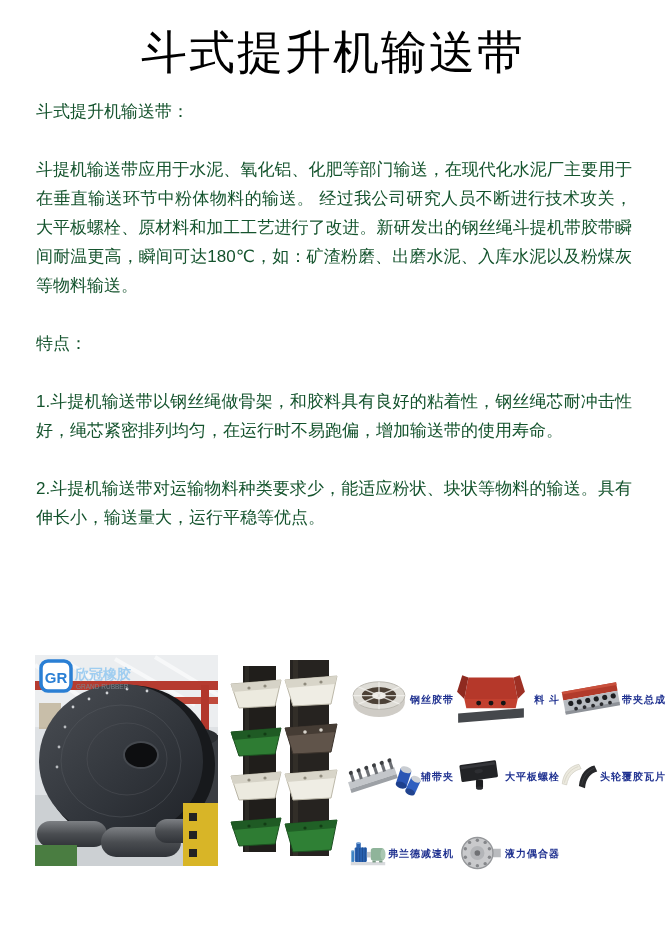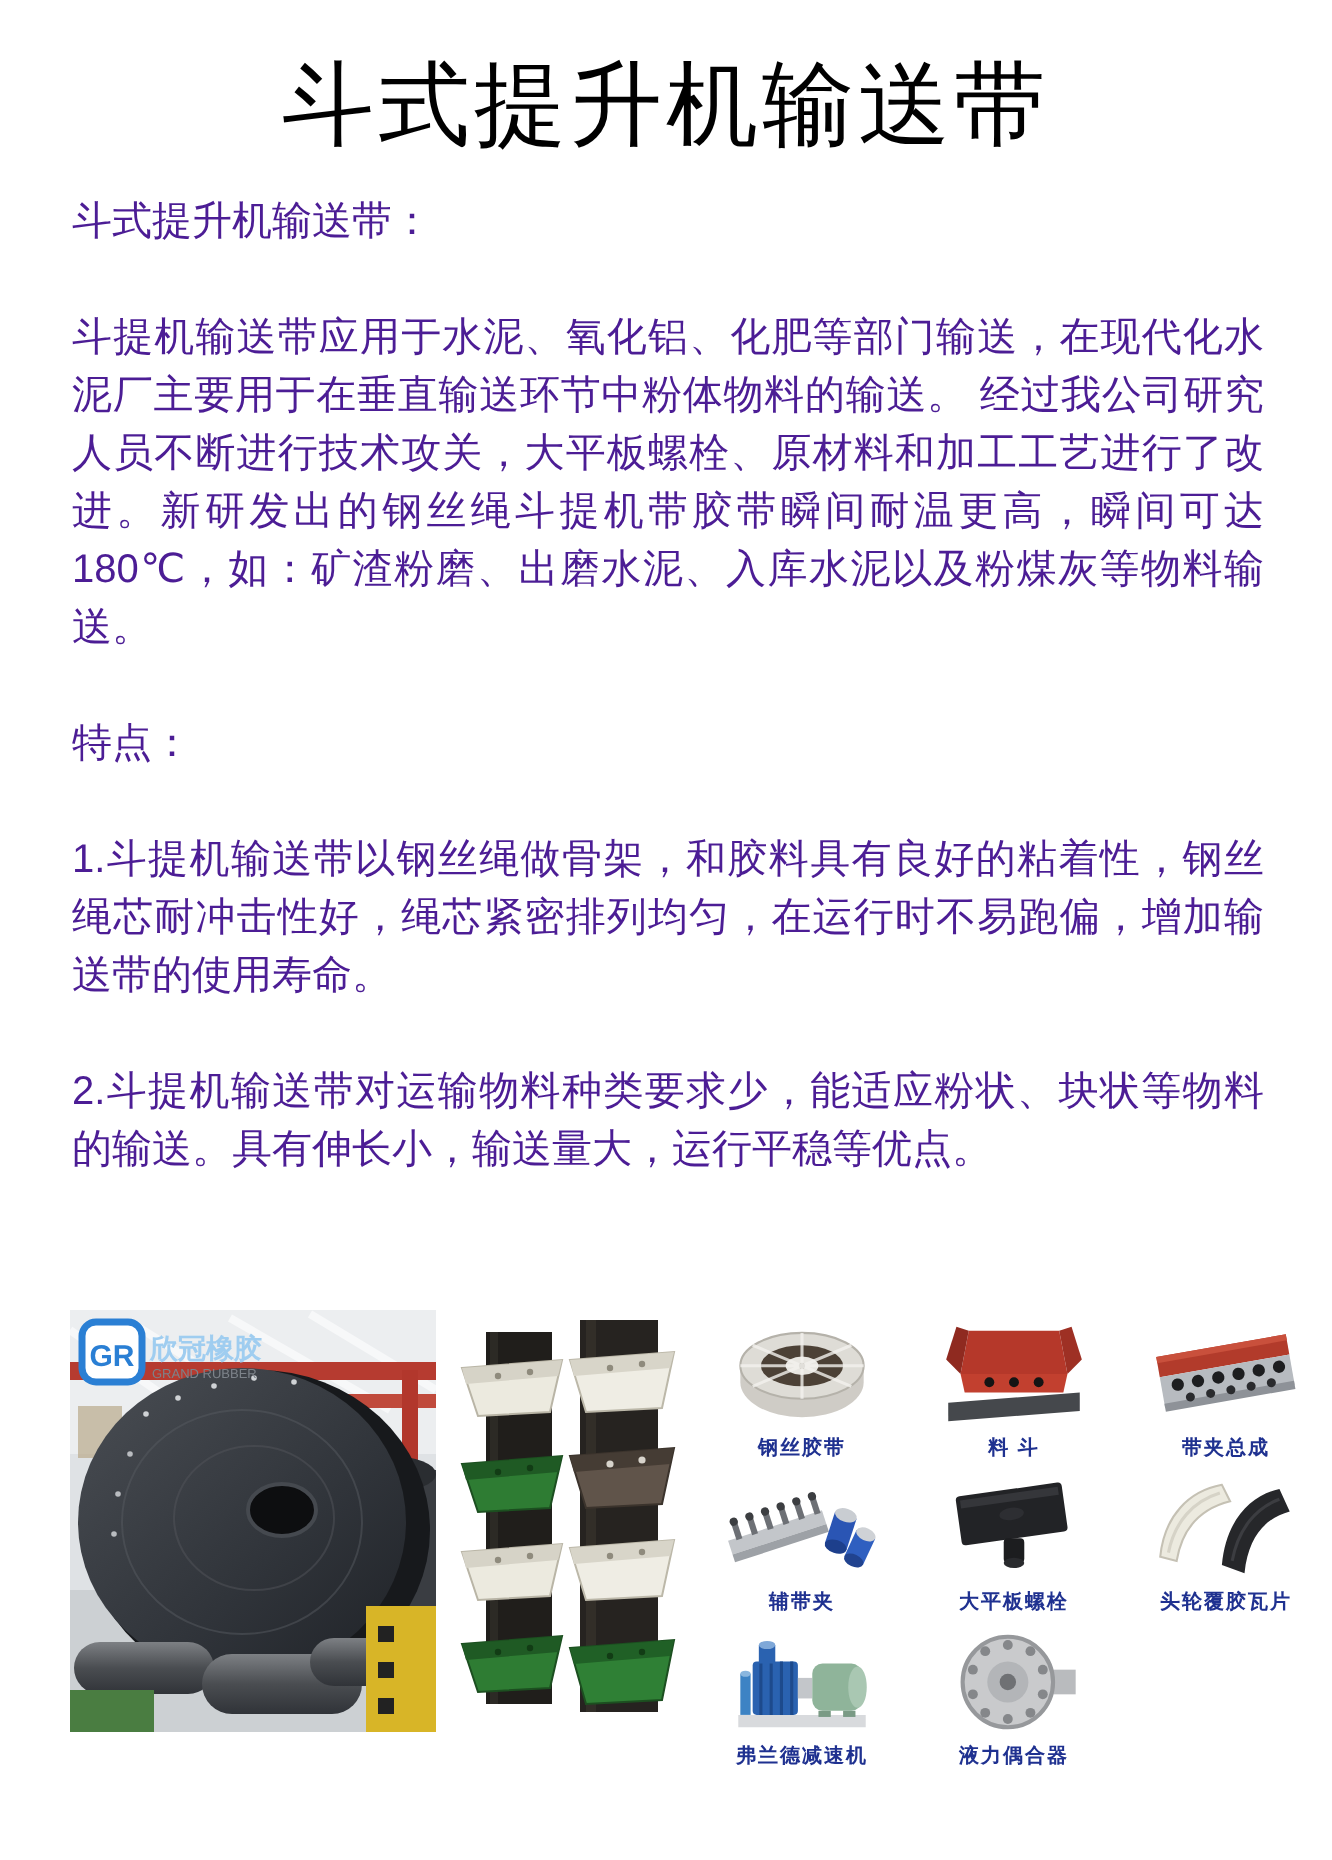--- a/index.html
+++ b/index.html
@@ -1,29 +1,29 @@
 <!DOCTYPE html>
 <html><head>
 <meta charset="utf-8">
 <style>
   html,body{margin:0;padding:0;background:#ffffff;}
   body{width:666px;height:930px;font-family:"Liberation Sans","DejaVu Sans",sans-serif;color:#000;}
   .page{position:relative;width:666px;height:930px;background:#fff;overflow:hidden;}
 
   .title{margin:0;padding-top:22px;text-align:center;font-size:46px;font-weight:400;letter-spacing:2px;color:#000;}
 
-  .content{position:absolute;left:36px;right:34px;top:97px;font-size:20px;line-height:29px;color:#4c1d95;text-align:justify;}
+  .content{position:absolute;left:36px;right:34px;top:97px;font-size:17px;line-height:29px;color:#14532d;text-align:justify;}
   .content p{margin:0 0 29px 0;}
 
   .media{position:absolute;left:0;top:655px;width:590px;height:275px;}
   .photo{position:absolute;left:35px;top:0;width:183px;height:211px;}
   .bucket-panel{position:absolute;left:227px;top:3px;width:119px;height:200px;}
   .product-grid{position:absolute;left:348px;top:5px;width:318px;display:grid;
     grid-template-columns:repeat(3,106px);grid-auto-rows:77px;}
-  .cell{display:flex;flex-direction:column;align-items:center;justify-content:flex-start;}
+  .cell{display:flex;flex-direction:row;align-items:center;justify-content:space-between;}
   .cell svg{width:74px;height:54px;display:block;}
   .plabel{margin-top:3px;font-size:10px;font-weight:bold;color:#1f3190;letter-spacing:1px;white-space:nowrap;}
 </style>
 </head>
 <body>
 
 <div class="page">
 
   <h1 class="title">斗式提升机输送带</h1>
 

